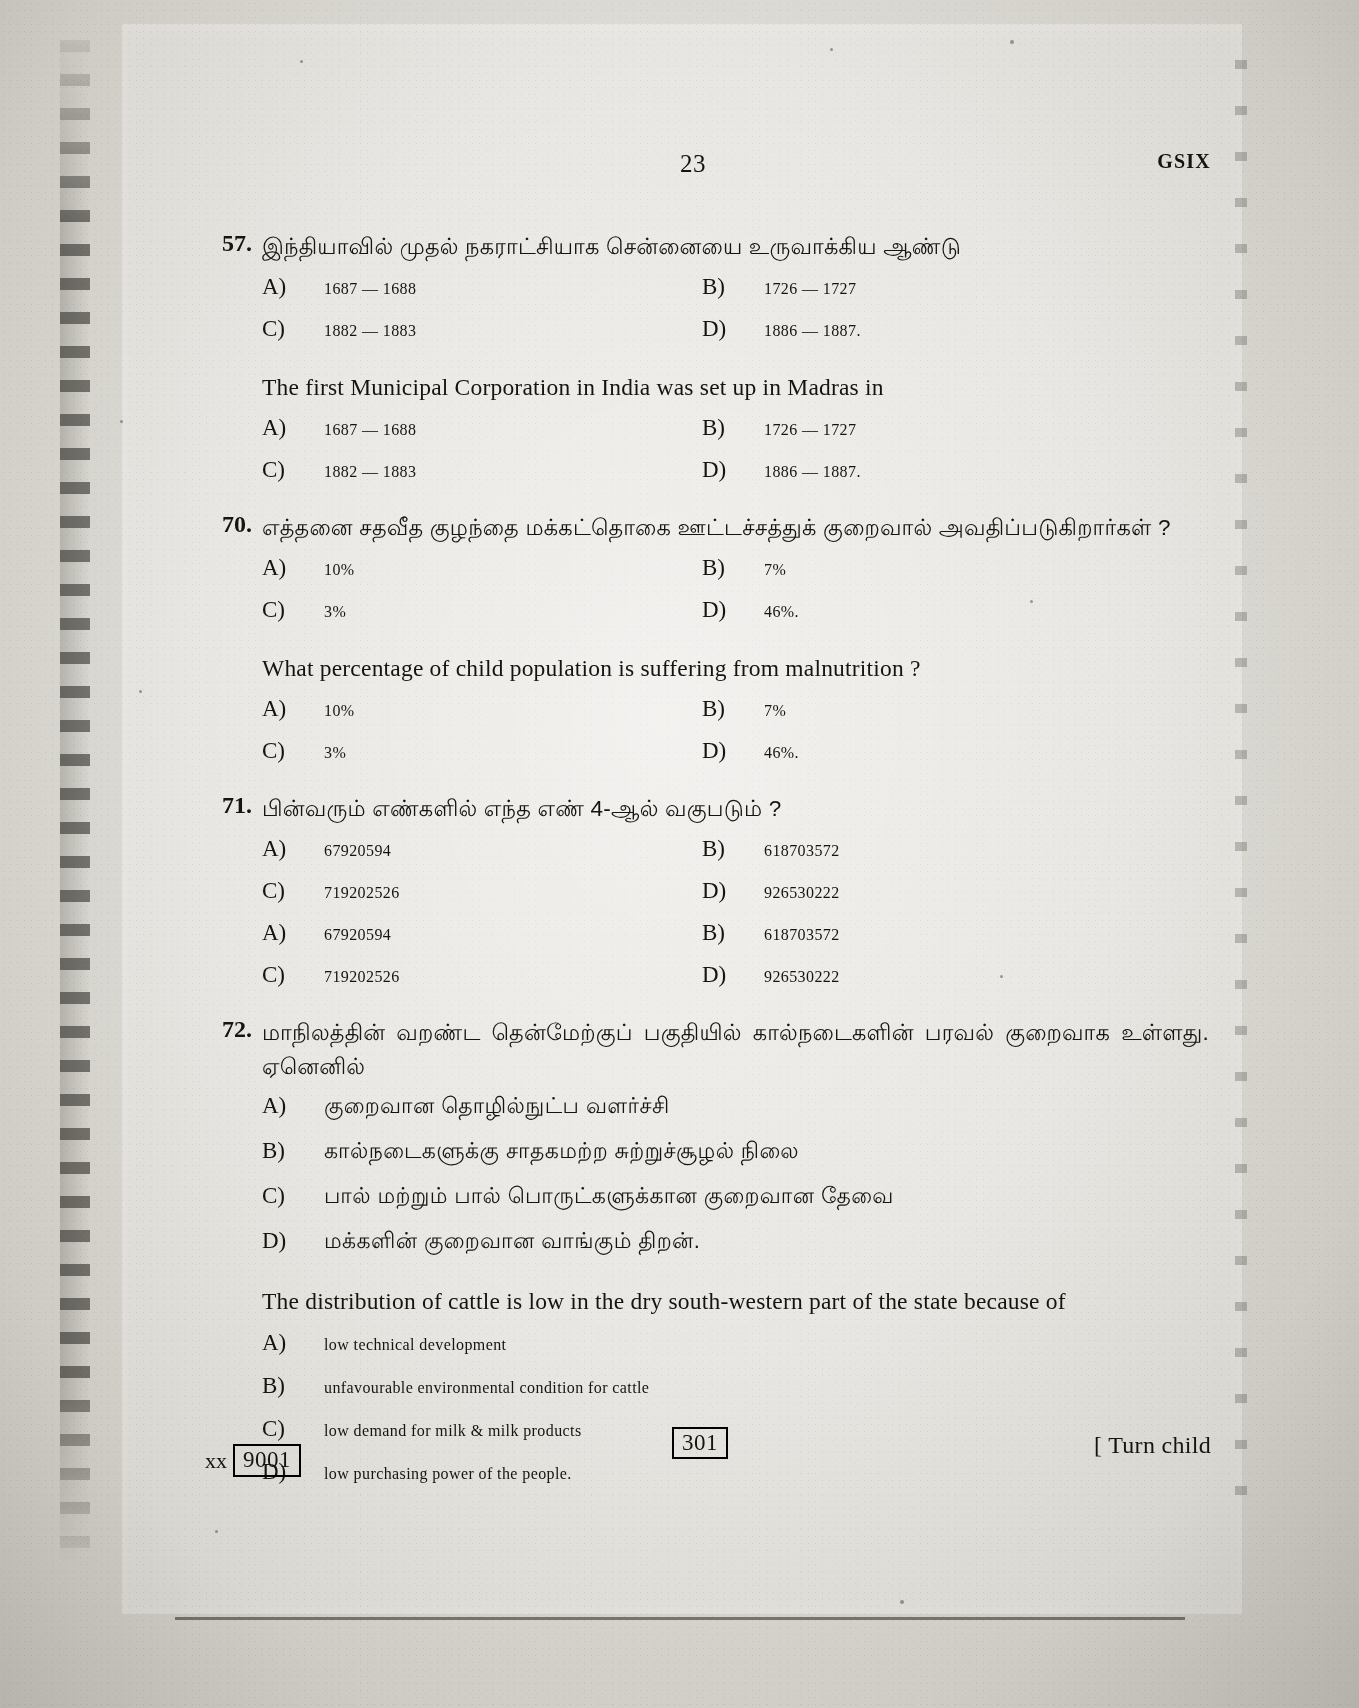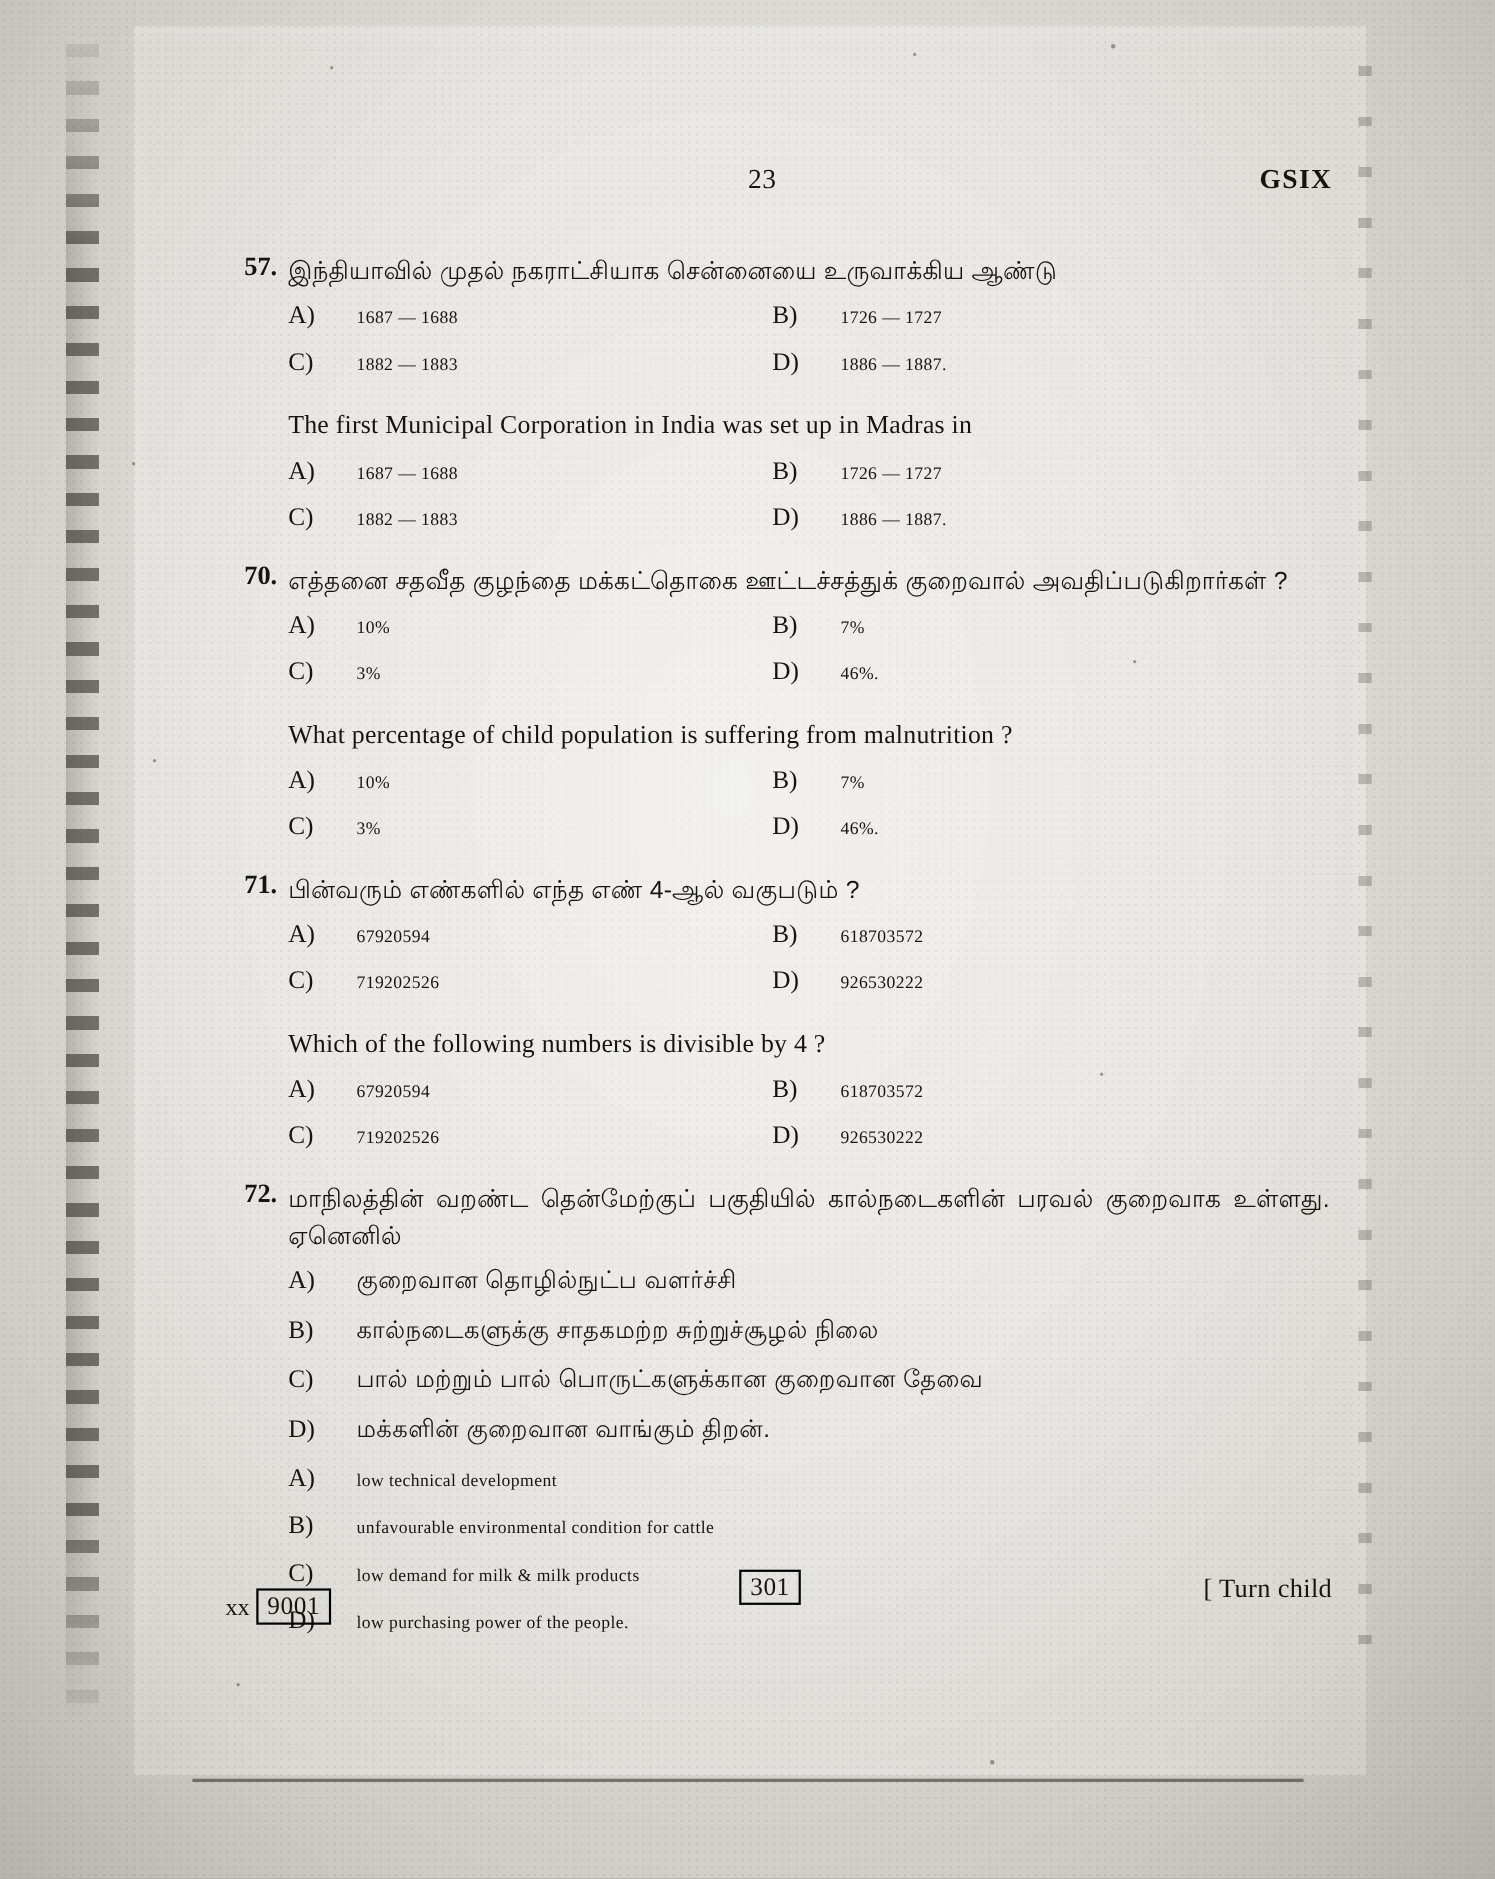--- a/index.html
+++ b/index.html
@@ -105,21 +105,21 @@
     position: absolute;
     left: 680px;
     top: 0;
     font-size: 25px;
     letter-spacing: .5px;
   }
   .paper-code {
     position: absolute;
     right: 148px;
     top: 0;
-    font-size: 25px;
+    font-size: 20px;
     font-weight: bold;
     letter-spacing: 1.2px;
     font-family: "Liberation Serif", serif;
   }
 
   
   .qblock {
     position: relative;
     margin: 0 0 0 0;
     padding: 0 150px 0 200px;
@@ -379,21 +379,20 @@
           <div class="optcell">
             <div class="optlabel">C)</div>
             <div class="optval">719202526</div>
           </div>
           <div class="optcell">
             <div class="optlabel">D)</div>
             <div class="optval">926530222</div>
           </div>
         </div>
       </div>
-      <div class="qstem eng stem-block">Which of the following numbers is divisible by 4 ?</div>
       <div class="opts optgrid">
         <div class="optrow">
           <div class="optcell">
             <div class="optlabel">A)</div>
             <div class="optval">67920594</div>
           </div>
           <div class="optcell">
             <div class="optlabel">B)</div>
             <div class="optval">618703572</div>
           </div>
@@ -433,20 +432,21 @@
             <div class="optval tamil-txt">பால் மற்றும் பால் பொருட்களுக்கான குறைவான தேவை</div>
           </div>
         </div>
         <div class="optrow">
           <div class="optcell">
             <div class="optlabel">D)</div>
             <div class="optval tamil-txt">மக்களின் குறைவான வாங்கும் திறன்.</div>
           </div>
         </div>
       </div>
+      <div class="qstem eng stem-block justify2">The distribution of cattle is low in the dry south-western part of the state because of</div>
       <div class="opts optlist">
         <div class="optrow">
           <div class="optcell">
             <div class="optlabel">A)</div>
             <div class="optval">low technical development</div>
           </div>
         </div>
         <div class="optrow">
           <div class="optcell">
             <div class="optlabel">B)</div>

